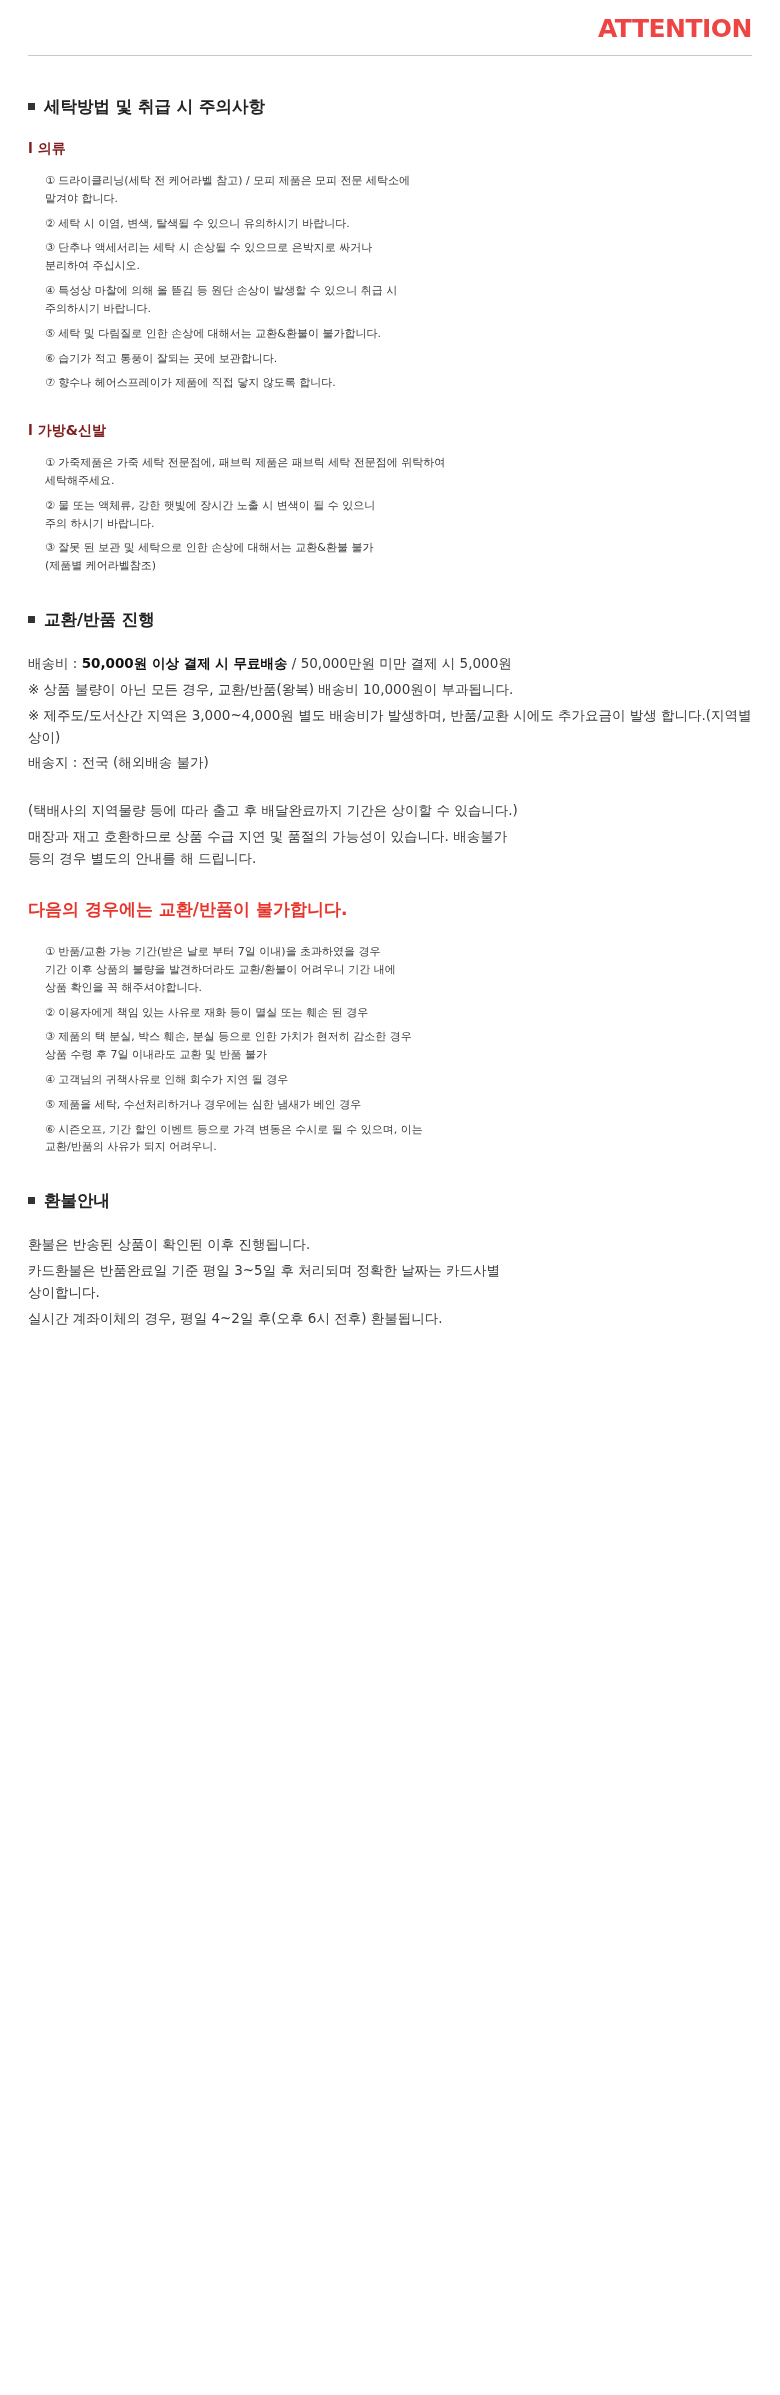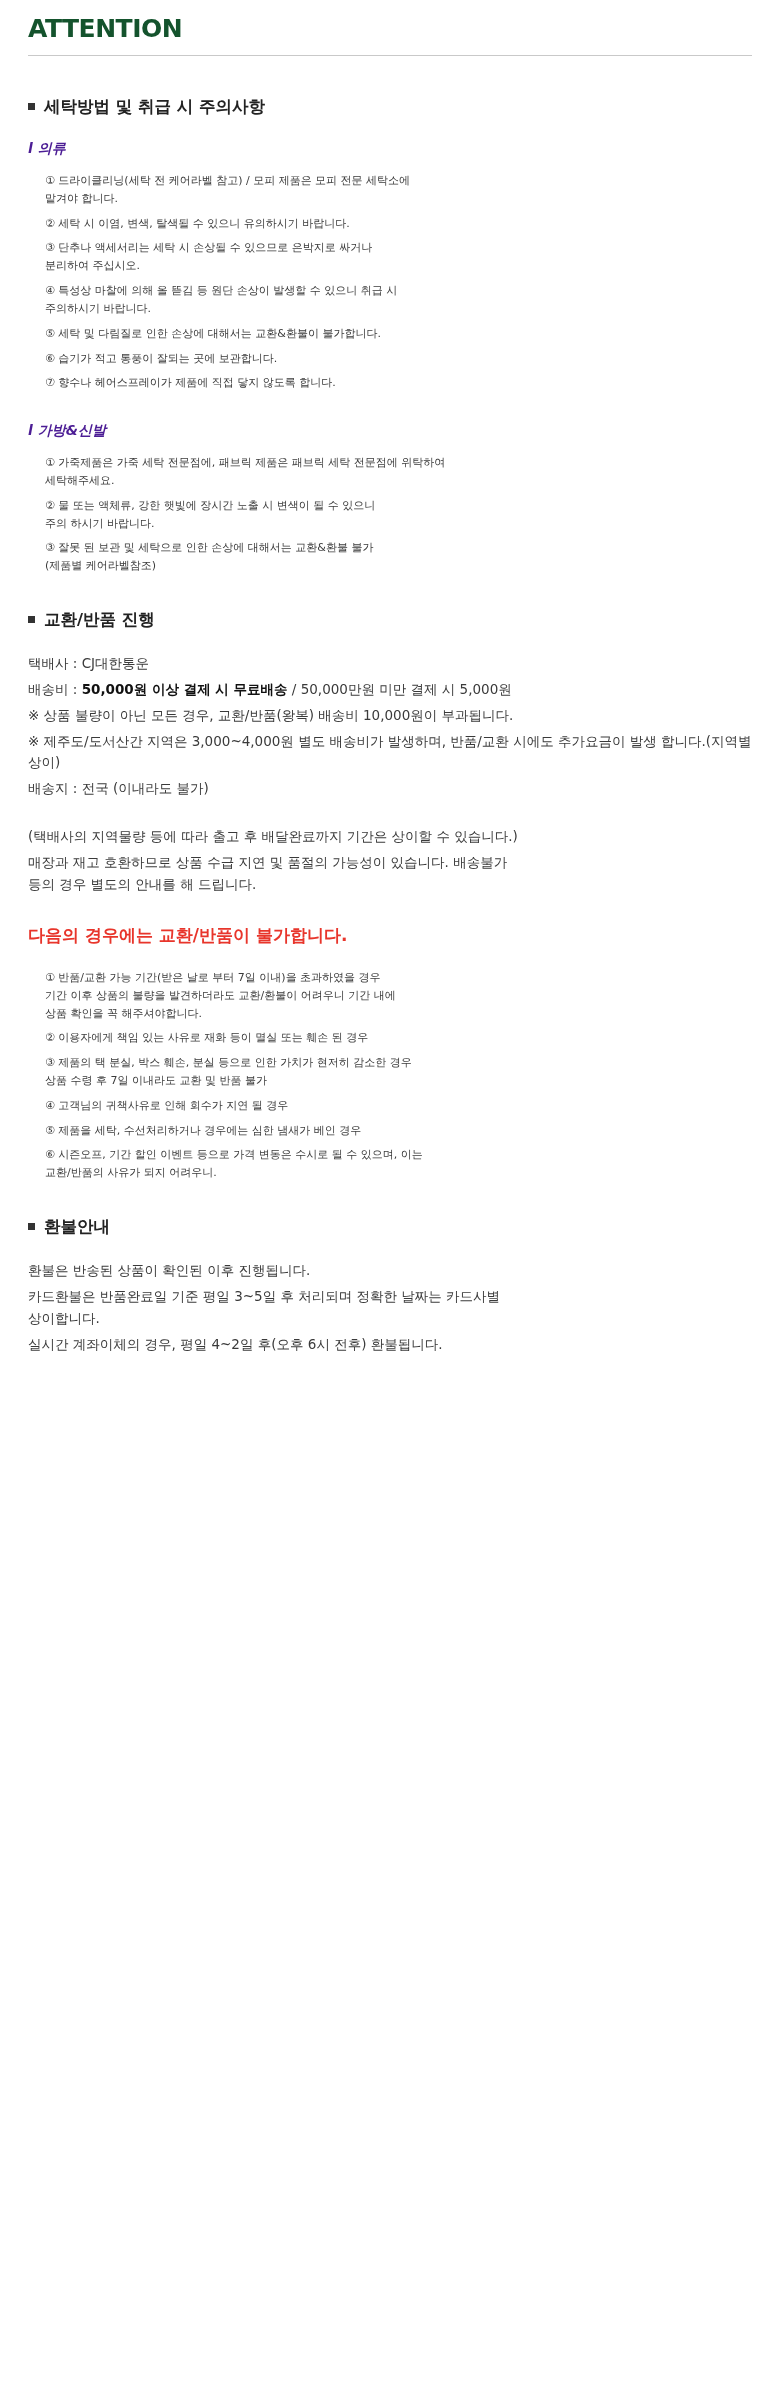--- a/index.html
+++ b/index.html
@@ -14,24 +14,25 @@
     -webkit-font-smoothing: antialiased;
   }
   .page {
     width: 780px;
     box-sizing: border-box;
     padding: 0 28px 40px 28px;
   }
   .doc-title {
     font-size: 25px;
     font-weight: bold;
-    color: #14532d;
+    color: #ef4444;
     letter-spacing: -0.5px;
     margin: 14px 0 12px 0;
     padding: 0;
+    text-align: right;
   }
   .title-rule {
     border: 0;
     border-top: 1px solid #c9c9c9;
     margin: 0 0 40px 0;
   }
   .section {
     margin-bottom: 8px;
   }
   .section-head {
@@ -47,23 +48,22 @@
     width: 7px;
     height: 7px;
     background: #333333;
     margin-right: 9px;
     position: relative;
     top: -1px;
   }
   .sub-head {
     font-size: 14px;
     font-weight: bold;
-    color: #4c1d95;
+    color: #7f1d1d;
     margin: 0 0 14px 0;
-    font-style: italic;
   }
   .list {
     margin: 0 0 30px 0;
     padding: 0;
     list-style: none;
   }
   .list li {
     font-size: 11px;
     line-height: 1.62;
     color: #3a3a3a;
@@ -139,25 +139,24 @@
     </ul>
   </div>
 
   <div class="section">
     <div class="section-head">
       <span class="sq"></span>
       <span>교환/반품 진행</span>
     </div>
 
     <div class="block">
-      <p class="line">택배사 : CJ대한통운</p>
       <p class="line"><span>배송비 : </span><span class="strong-black">50,000원 이상 결제 시 무료배송</span><span> / 50,000만원 미만 결제 시 5,000원</span></p>
       <p class="line">※ 상품 불량이 아닌 모든 경우, 교환/반품(왕복) 배송비 10,000원이 부과됩니다.</p>
       <p class="line red">※ 제주도/도서산간 지역은 3,000~4,000원 별도 배송비가 발생하며, 반품/교환 시에도 추가요금이 발생 합니다.(지역별 상이)</p>
-      <p class="line">배송지 : 전국 (이내라도 불가)</p>
+      <p class="line">배송지 : 전국 (해외배송 불가)</p>
     </div>
 
     <div class="block">
       <p class="line">(택배사의 지역물량 등에 따라 출고 후 배달완료까지 기간은 상이할 수 있습니다.)</p>
       <p class="line">매장과 재고 호환하므로 상품 수급 지연 및 품절의 가능성이 있습니다. 배송불가
 등의 경우 별도의 안내를 해 드립니다.</p>
     </div>
   </div>
 
   <div class="section">

